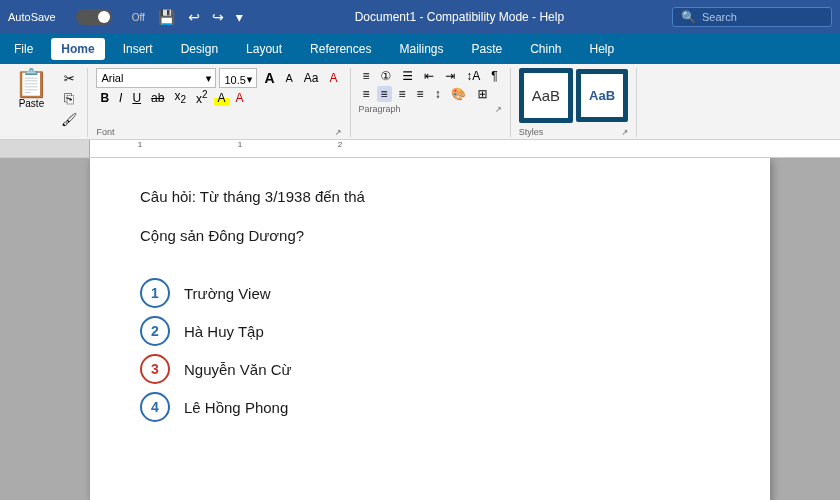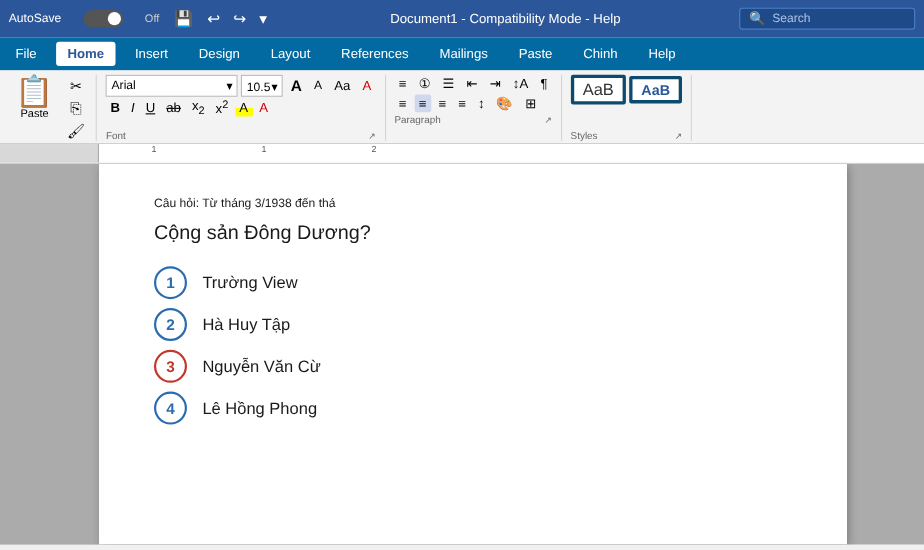--- a/index.html
+++ b/index.html
@@ -207,23 +207,23 @@
       padding-right: 8px;
     }
 
     
     #styles-group {
       display: flex;
       align-items: center;
       gap: 4px;
     }
     .style-box {
-      border: 3px solid #0c4a6e;
-      background: white;
-      padding: 2px 8px;
+      border: 5px solid #0c4a6e;
+      background: white;
+      padding: 14px 8px;
       font-size: 11px;
       cursor: pointer;
       border-radius: 2px;
       white-space: nowrap;
     }
 
     
     #ruler {
       background: #f3f3f3;
       height: 18px;
@@ -281,29 +281,29 @@
     #doc-page {
       background: white;
       width: 680px;
       margin-left: 0;
       padding: 30px 50px 30px 50px;
       box-shadow: 2px 2px 8px rgba(0,0,0,0.3);
       overflow: hidden;
       position: relative;
     }
     .doc-question {
-      font-size: 11px;
+      font-size: 15px;
       color: #1a1a1a;
-      margin-bottom: 10px;
+      margin-bottom: 22px;
       font-family: Arial, sans-serif;
     }
     .doc-subtitle {
-      font-size: 18px;
+      font-size: 15px;
       color: #1a1a1a;
-      margin-bottom: 20px;
+      margin-bottom: 34px;
       font-family: Arial, sans-serif;
     }
     .answer-list {
       list-style: none;
       display: flex;
       flex-direction: column;
       gap: 8px;
     }
     .answer-item {
       display: flex;

